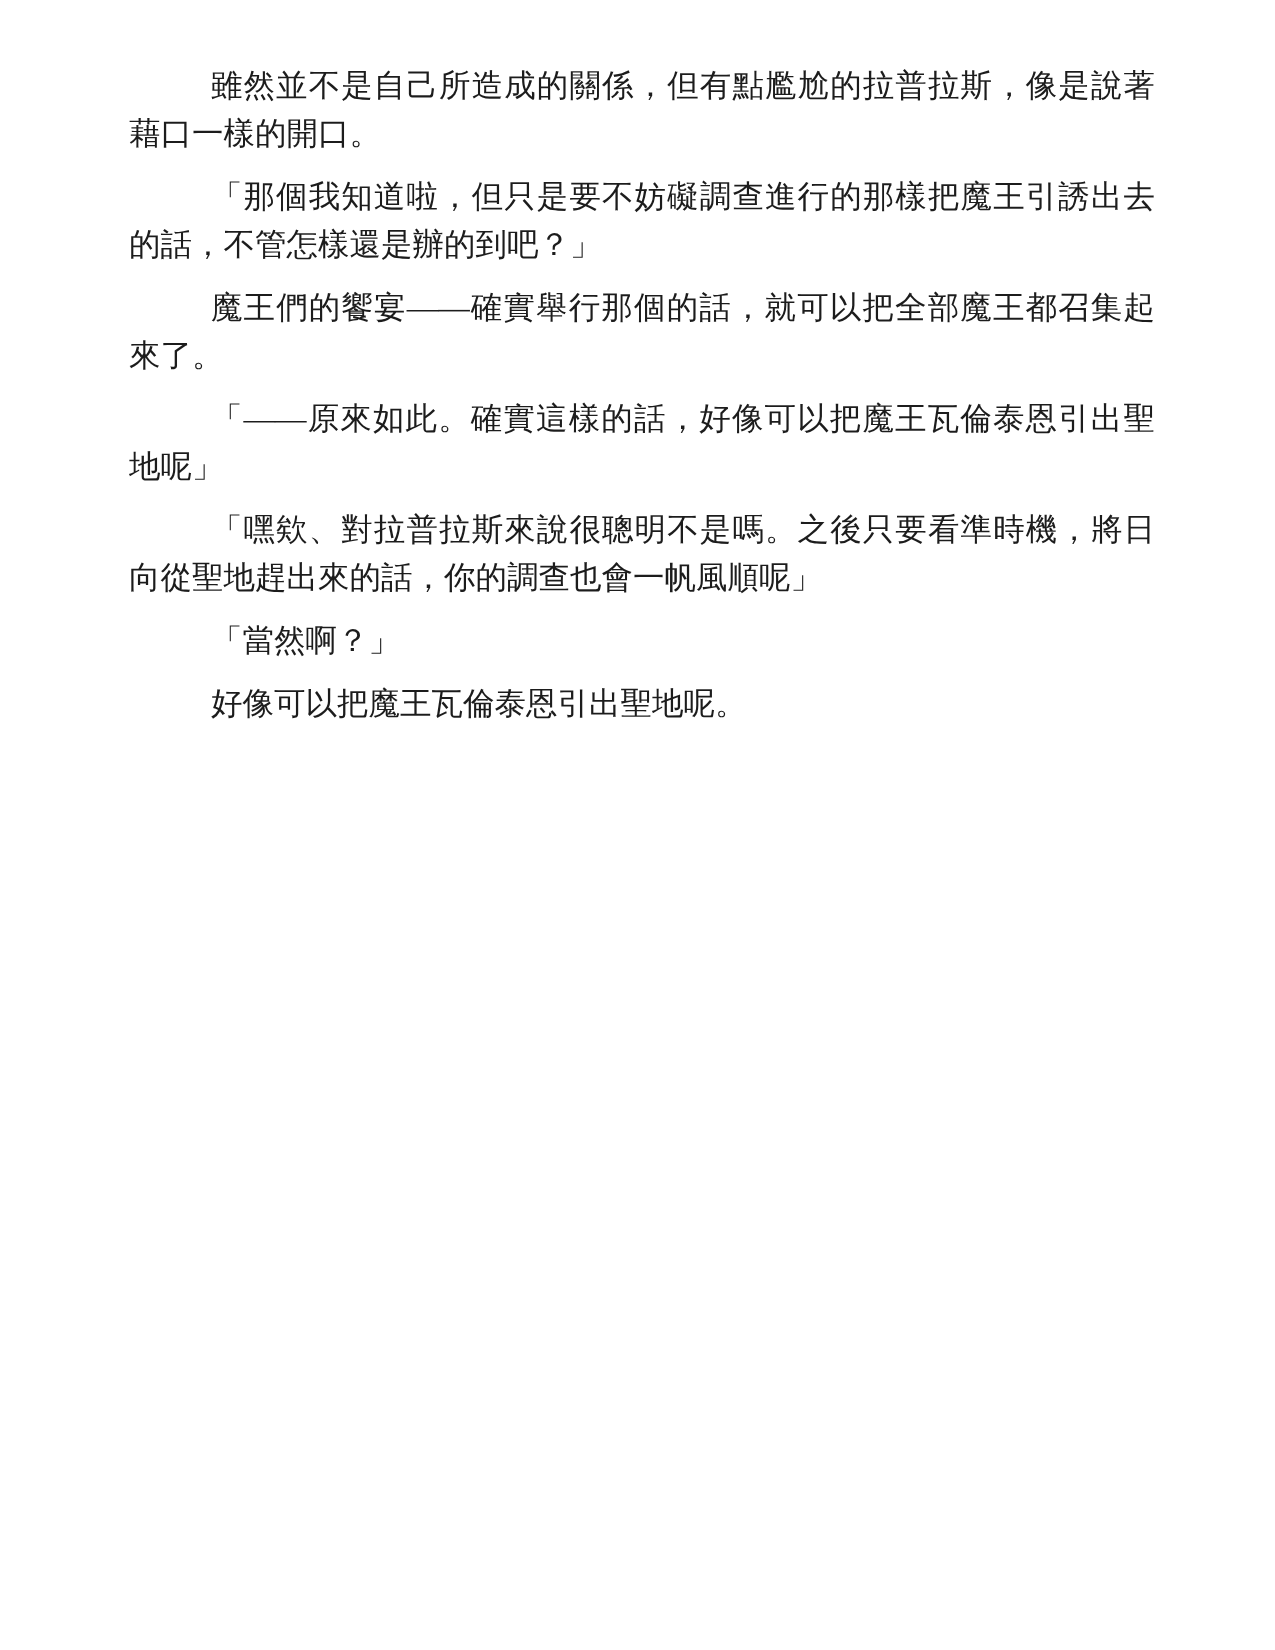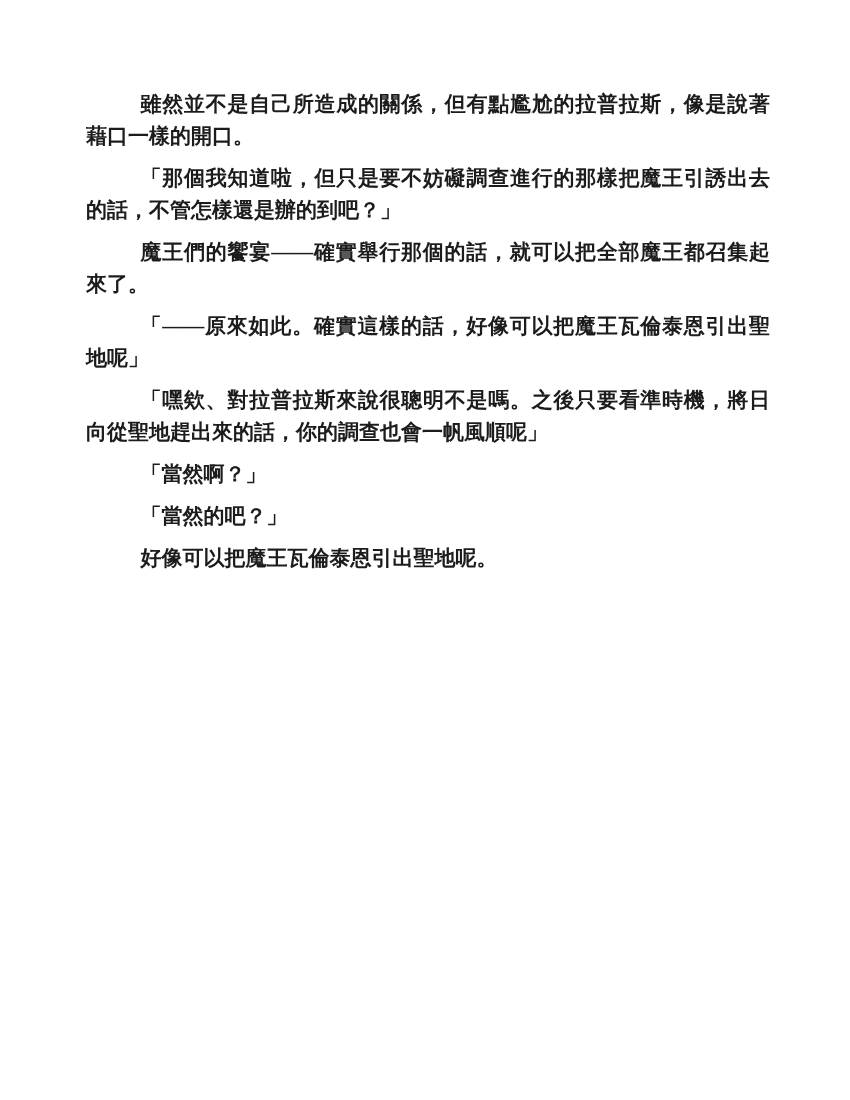--- a/index.html
+++ b/index.html
@@ -9,22 +9,21 @@
   }
   body {
     width: 850px;
     height: 1100px;
     overflow: hidden;
   }
   .page {
     box-sizing: border-box;
     width: 684px;
     height: 1100px;
-    padding: 88px 80px 0 86px;
-    font-weight: bold;
+    padding: 41px 80px 0 86px;
   }
   .page p {
     margin: 0 0 10px 0;
     width: 684px;
     font-family: "Liberation Serif", "DejaVu Serif", serif;
     font-size: 21px;
     line-height: 32px;
     color: #1c1c1c;
     text-align: justify;
     text-indent: 2.6em;
@@ -35,15 +34,14 @@
 </head>
 <body>
 
 <div class="page">
   <p>雖然並不是自己所造成的關係，但有點尷尬的拉普拉斯，像是說著藉口一樣的開口。</p>
   <p>「那個我知道啦，但只是要不妨礙調查進行的那樣把魔王引誘出去的話，不管怎樣還是辦的到吧？」</p>
   <p>魔王們的饗宴——確實舉行那個的話，就可以把全部魔王都召集起來了。</p>
   <p>「——原來如此。確實這樣的話，好像可以把魔王瓦倫泰恩引出聖地呢」</p>
   <p>「嘿欸、對拉普拉斯來說很聰明不是嗎。之後只要看準時機，將日向從聖地趕出來的話，你的調查也會一帆風順呢」</p>
   <p>「當然啊？」</p>
-  <p>「當然的吧？」</p>
   <p>好像可以把魔王瓦倫泰恩引出聖地呢。</p>
 </div>
 
 </body></html>

